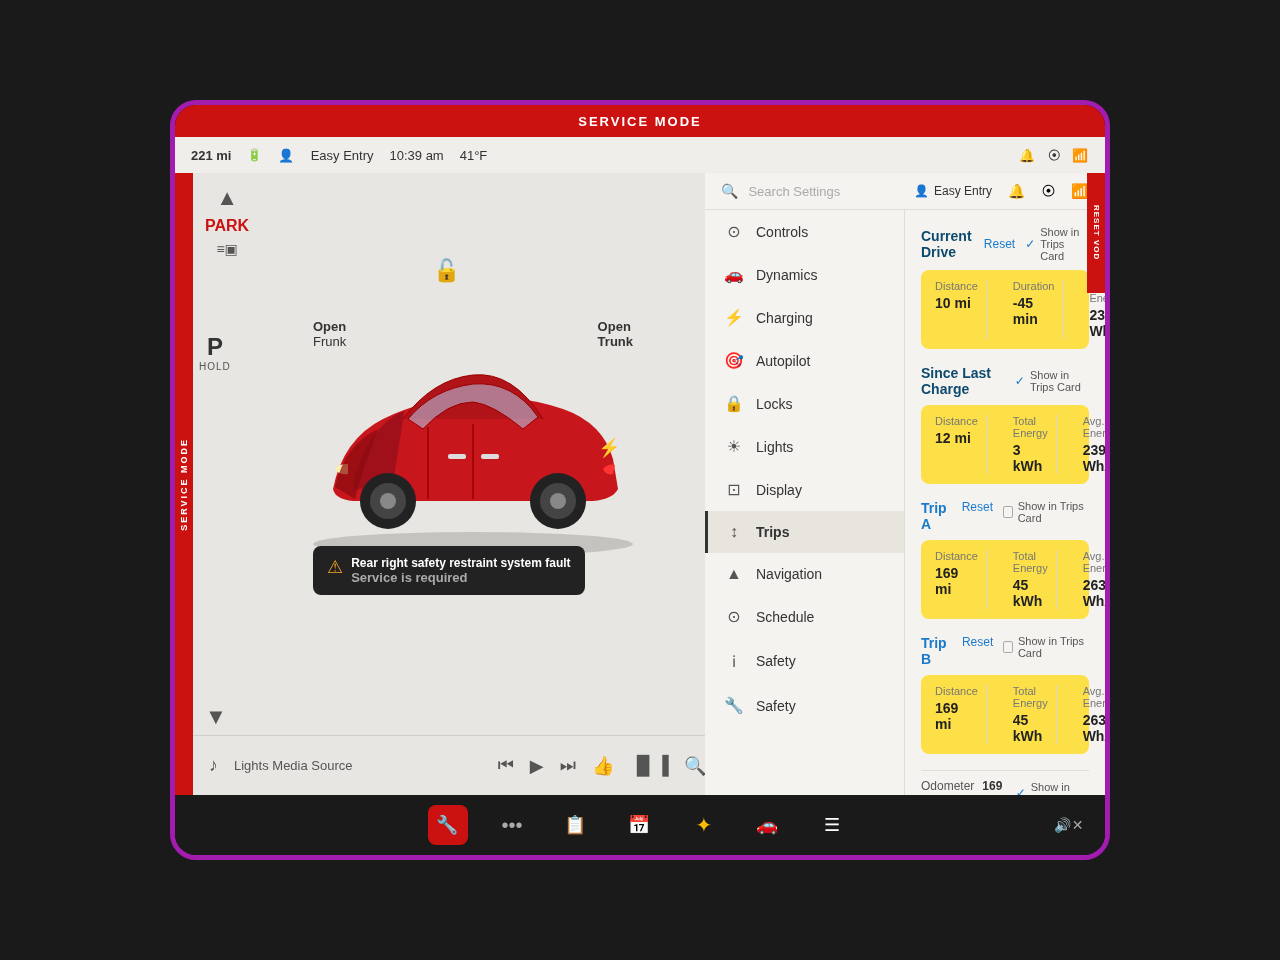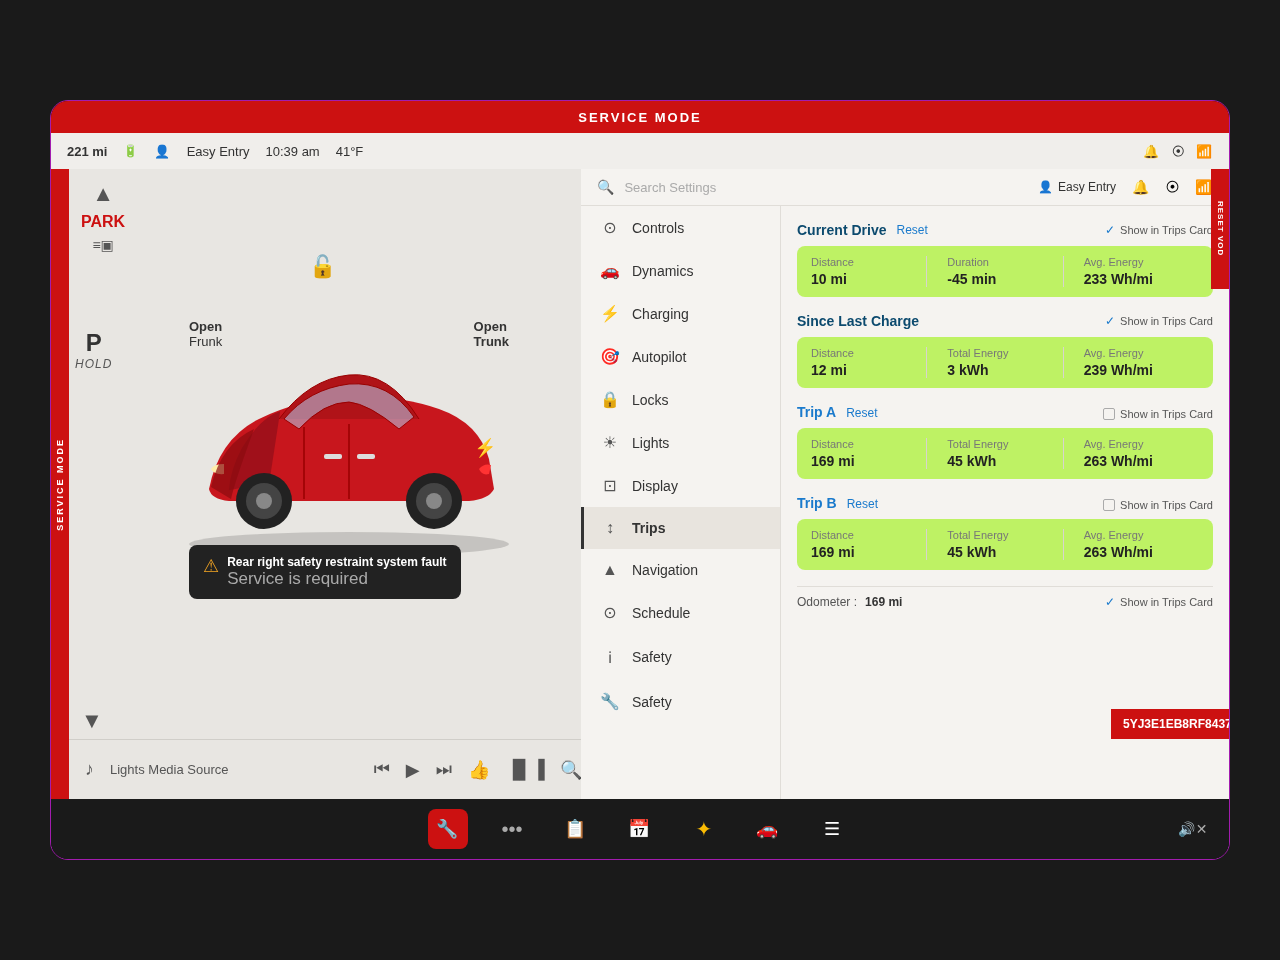--- a/index.html
+++ b/index.html
@@ -5,25 +5,25 @@
     * { box-sizing: border-box; margin: 0; padding: 0; }
     body {
       background: #1a1a1a;
       display: flex;
       justify-content: center;
       align-items: center;
       min-height: 100vh;
       font-family: -apple-system, BlinkMacSystemFont, 'Segoe UI', sans-serif;
     }
     .screen-outer {
-      width: 1180px;
+      width: 940px;
       height: 760px;
       background: #111;
-      border-radius: 18px;
-      border: 1px solid #a21caf;
+      border-radius: 26px;
+      border: 5px solid #a21caf;
       overflow: hidden;
       position: relative;
     }
     
     .service-banner-top {
       position: absolute;
       top: 0; left: 0; right: 0;
       height: 32px;
       background: #cc1111;
       display: flex;
@@ -88,24 +88,23 @@
       display: flex;
       flex-direction: column;
       align-items: center;
     }
     .p-letter {
       font-size: 24px;
       font-weight: bold;
       color: #333;
     }
     .hold-text {
-      font-size: 12px;
+      font-size: 10px;
       color: #555;
       letter-spacing: 1px;
-      font-style: italic;
     }
     
     .car-image-area {
       position: absolute;
       top: 30px; left: 60px; right: 30px;
       bottom: 120px;
       display: flex;
       flex-direction: column;
       align-items: center;
       justify-content: center;
@@ -146,21 +145,21 @@
       align-items: flex-start;
       gap: 8px;
       max-width: 320px;
     }
     .alert-icon {
       font-size: 18px;
       color: #f5a623;
       flex-shrink: 0;
     }
     .alert-title { font-weight: 600; font-size: 12px; }
-    .alert-sub { font-size: 17px; color: #aaa; }
+    .alert-sub { font-size: 13px; color: #aaa; font-weight: bold; }
     
     .media-bar {
       position: absolute;
       bottom: 0; left: 0;
       width: 530px;
       height: 60px;
       background: #e8e6e2;
       border-top: 1px solid #d0cec9;
       display: flex;
       align-items: center;
@@ -250,39 +249,39 @@
       margin-left: auto;
       display: flex;
       align-items: center;
       gap: 5px;
       font-size: 11px;
       color: #555;
     }
     .checkmark { color: #1a7acc; font-size: 12px; }
     
     .stats-card {
-      background: #bef264;
+      background: #fde047;
       border-radius: 8px;
       padding: 10px 14px;
       display: flex;
-      gap: 12px;
+      gap: 18px;
     }
     .stat-item {
       flex: 1;
       padding: 0 8px;
       border-right: 1px solid #d8d4ce;
     }
     .stat-item:first-child { padding-left: 0; }
     .stat-item:last-child { border-right: none; }
     .stat-label { font-size: 11px; color: #777; margin-bottom: 3px; }
     .stat-value { font-size: 14px; font-weight: 600; color: #222; }
     
     .trip-ab-header {
       display: flex;
-      align-items: flex-end;
+      align-items: flex-start;
       gap: 10px;
       margin-bottom: 8px;
     }
     .trip-label { font-size: 14px; font-weight: 600; color: #1a7acc; }
     
     .odometer-row {
       display: flex;
       align-items: center;
       gap: 8px;
       margin-top: 8px;

